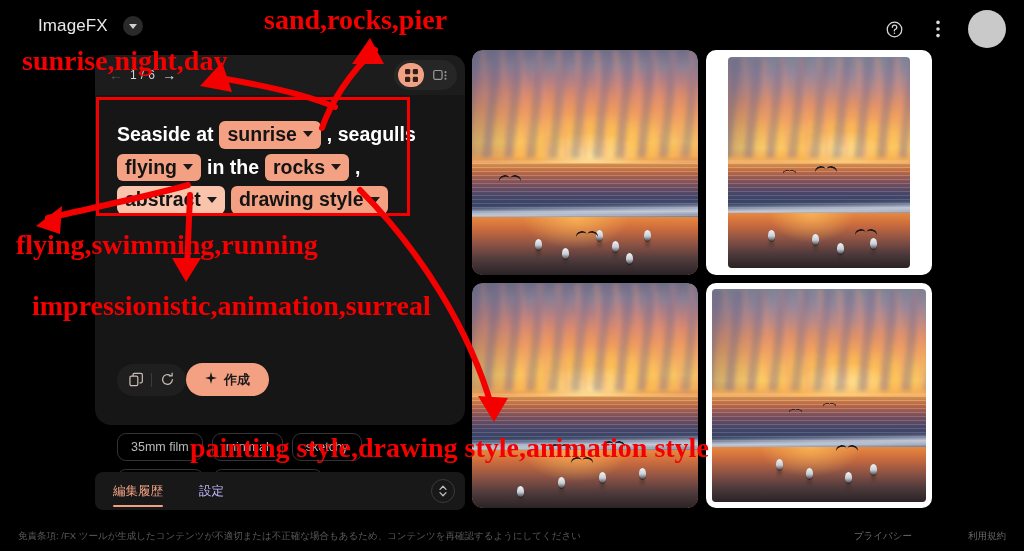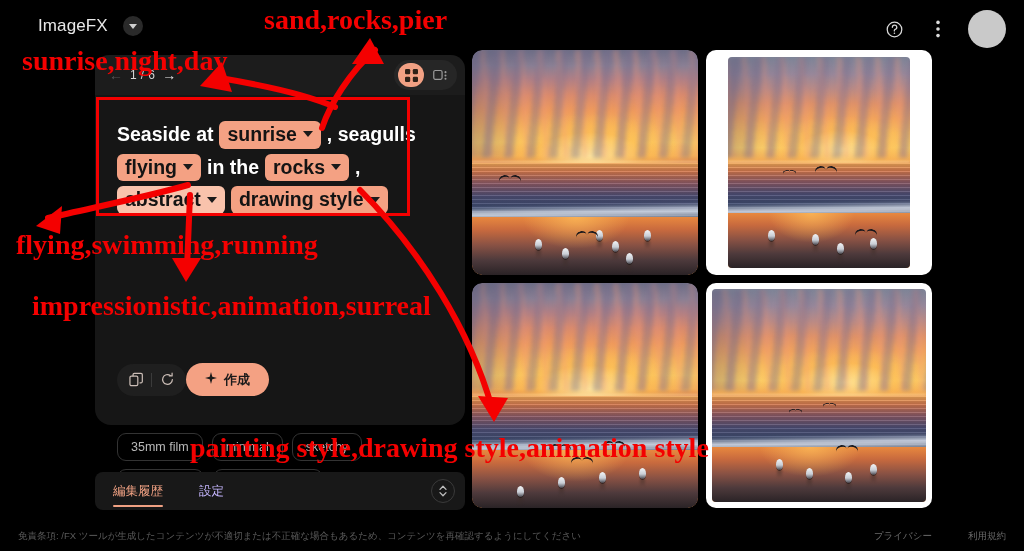--- a/index.html
+++ b/index.html
@@ -179,21 +179,21 @@
   .anno { position:absolute; inset:0; pointer-events:none; }
   .anno-txt {
     position:absolute; color:#f40000; font-weight:700;
     font-family:"Liberation Serif","DejaVu Serif",serif; white-space:nowrap;
   }
   .anno-box { position:absolute; border:3px solid #f40000; }
 
   
   .footer { position:absolute; left:0; bottom:0; width:1024px; height:30px; }
   .foot-note { position:absolute; left:18px; top:9px; color:#5a5a5a; font-size:9.5px; }
-  .foot-links { position:absolute; right:18px; top:9px; display:flex; gap:36px; }
+  .foot-links { position:absolute; right:18px; top:9px; display:flex; gap:56px; }
   .foot-links span { color:#6a6a6a; font-size:9.5px; cursor:pointer; }
 </style>
 </head>
 <body>
 
 <div id="app">
 
   <div class="header">
     <div class="brand">
       <span class="brand-name">ImageFX</span>

